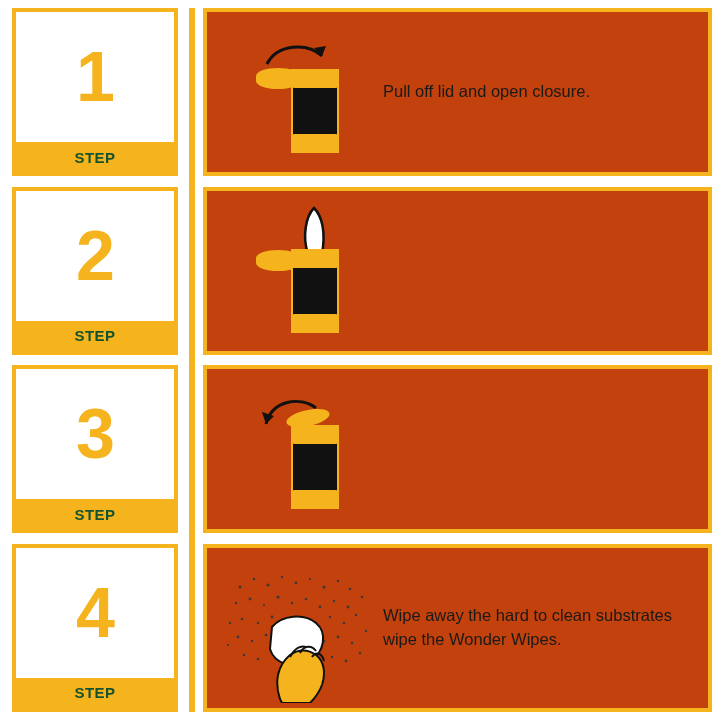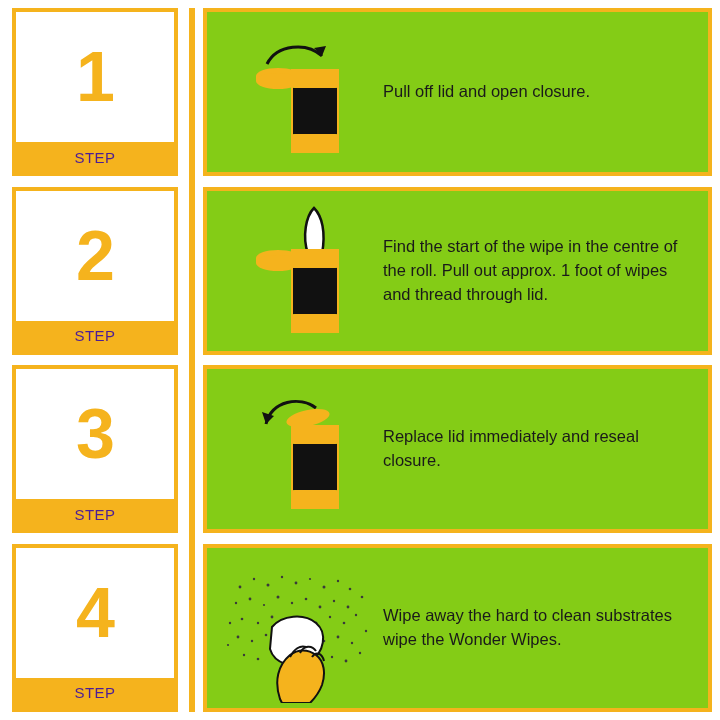--- a/index.html
+++ b/index.html
@@ -66,39 +66,39 @@
     color: #f5b31d;
     font-size: 70px;
     font-weight: bold;
     line-height: 1;
     letter-spacing: -1px;
   }
   .step-label {
     height: 30px;
     flex: 0 0 30px;
     background: #f5b31d;
-    color: #4c1d95;
+    color: #14532d;
     font-size: 15px;
-    font-weight: normal;
+    font-weight: bold;
     letter-spacing: 0.5px;
     display: flex;
     align-items: center;
     justify-content: center;
   }
 
   .gap {
     flex: 0 0 25px;
   }
 
   
   .content-card {
     flex: 1 1 auto;
     border: 4px solid #f5b31d;
     box-sizing: border-box;
-    background: #84cc16;
+    background: #c2410c;
     display: flex;
     align-items: center;
     padding: 0 10px;
   }
   .illustration {
     flex: 0 0 160px;
     height: 100%;
     display: flex;
     align-items: center;
     justify-content: center;
@@ -170,23 +170,20 @@
             <ellipse cx="56" cy="62" rx="22" ry="8" fill="#f5b31d"></ellipse>
             <rect x="34" y="62" width="44" height="5" fill="#f5b31d"></rect>
             <ellipse cx="56" cy="67" rx="22" ry="8" fill="#f5b31d"></ellipse>
 
             <rect x="70" y="54" width="46" height="18" rx="3" fill="#f5b31d"></rect>
             <rect x="70" y="72" width="46" height="46" fill="#111111"></rect>
             <rect x="70" y="118" width="46" height="18" rx="3" fill="#f5b31d"></rect>
             <rect x="70" y="54" width="46" height="82" fill="none" stroke="#f5b31d" stroke-width="2"></rect>
           </svg>
         </div>
-        <div class="caption">
-          <p>Find the start of the wipe in the centre of the roll. Pull out approx. 1 foot of wipes and thread through lid.</p>
-        </div>
       </div>
     </div>
 
     <div class="row">
       <div class="step-block">
         <div class="step-number">3</div>
         <div class="step-label">STEP</div>
       </div>
       <div class="gap"></div>
       <div class="content-card">
@@ -196,23 +193,20 @@
             <path d="M44 50 C50 26, 78 22, 94 34" fill="none" stroke="#111111" stroke-width="3"></path>
             <path d="M44 50 L40 38 L52 42 Z" fill="#111111"></path>
 
             <ellipse cx="86" cy="44" rx="22" ry="8" fill="#f5b31d" transform="rotate(-12 86 44)"></ellipse>
 
             <rect x="70" y="52" width="46" height="18" rx="3" fill="#f5b31d"></rect>
             <rect x="70" y="70" width="46" height="46" fill="#111111"></rect>
             <rect x="70" y="116" width="46" height="18" rx="3" fill="#f5b31d"></rect>
             <rect x="70" y="52" width="46" height="82" fill="none" stroke="#f5b31d" stroke-width="2"></rect>
           </svg>
-        </div>
-        <div class="caption">
-          <p>Replace lid immediately and reseal closure.</p>
         </div>
       </div>
     </div>
 
     <div class="row">
       <div class="step-block">
         <div class="step-number">4</div>
         <div class="step-label">STEP</div>
       </div>
       <div class="gap"></div>

